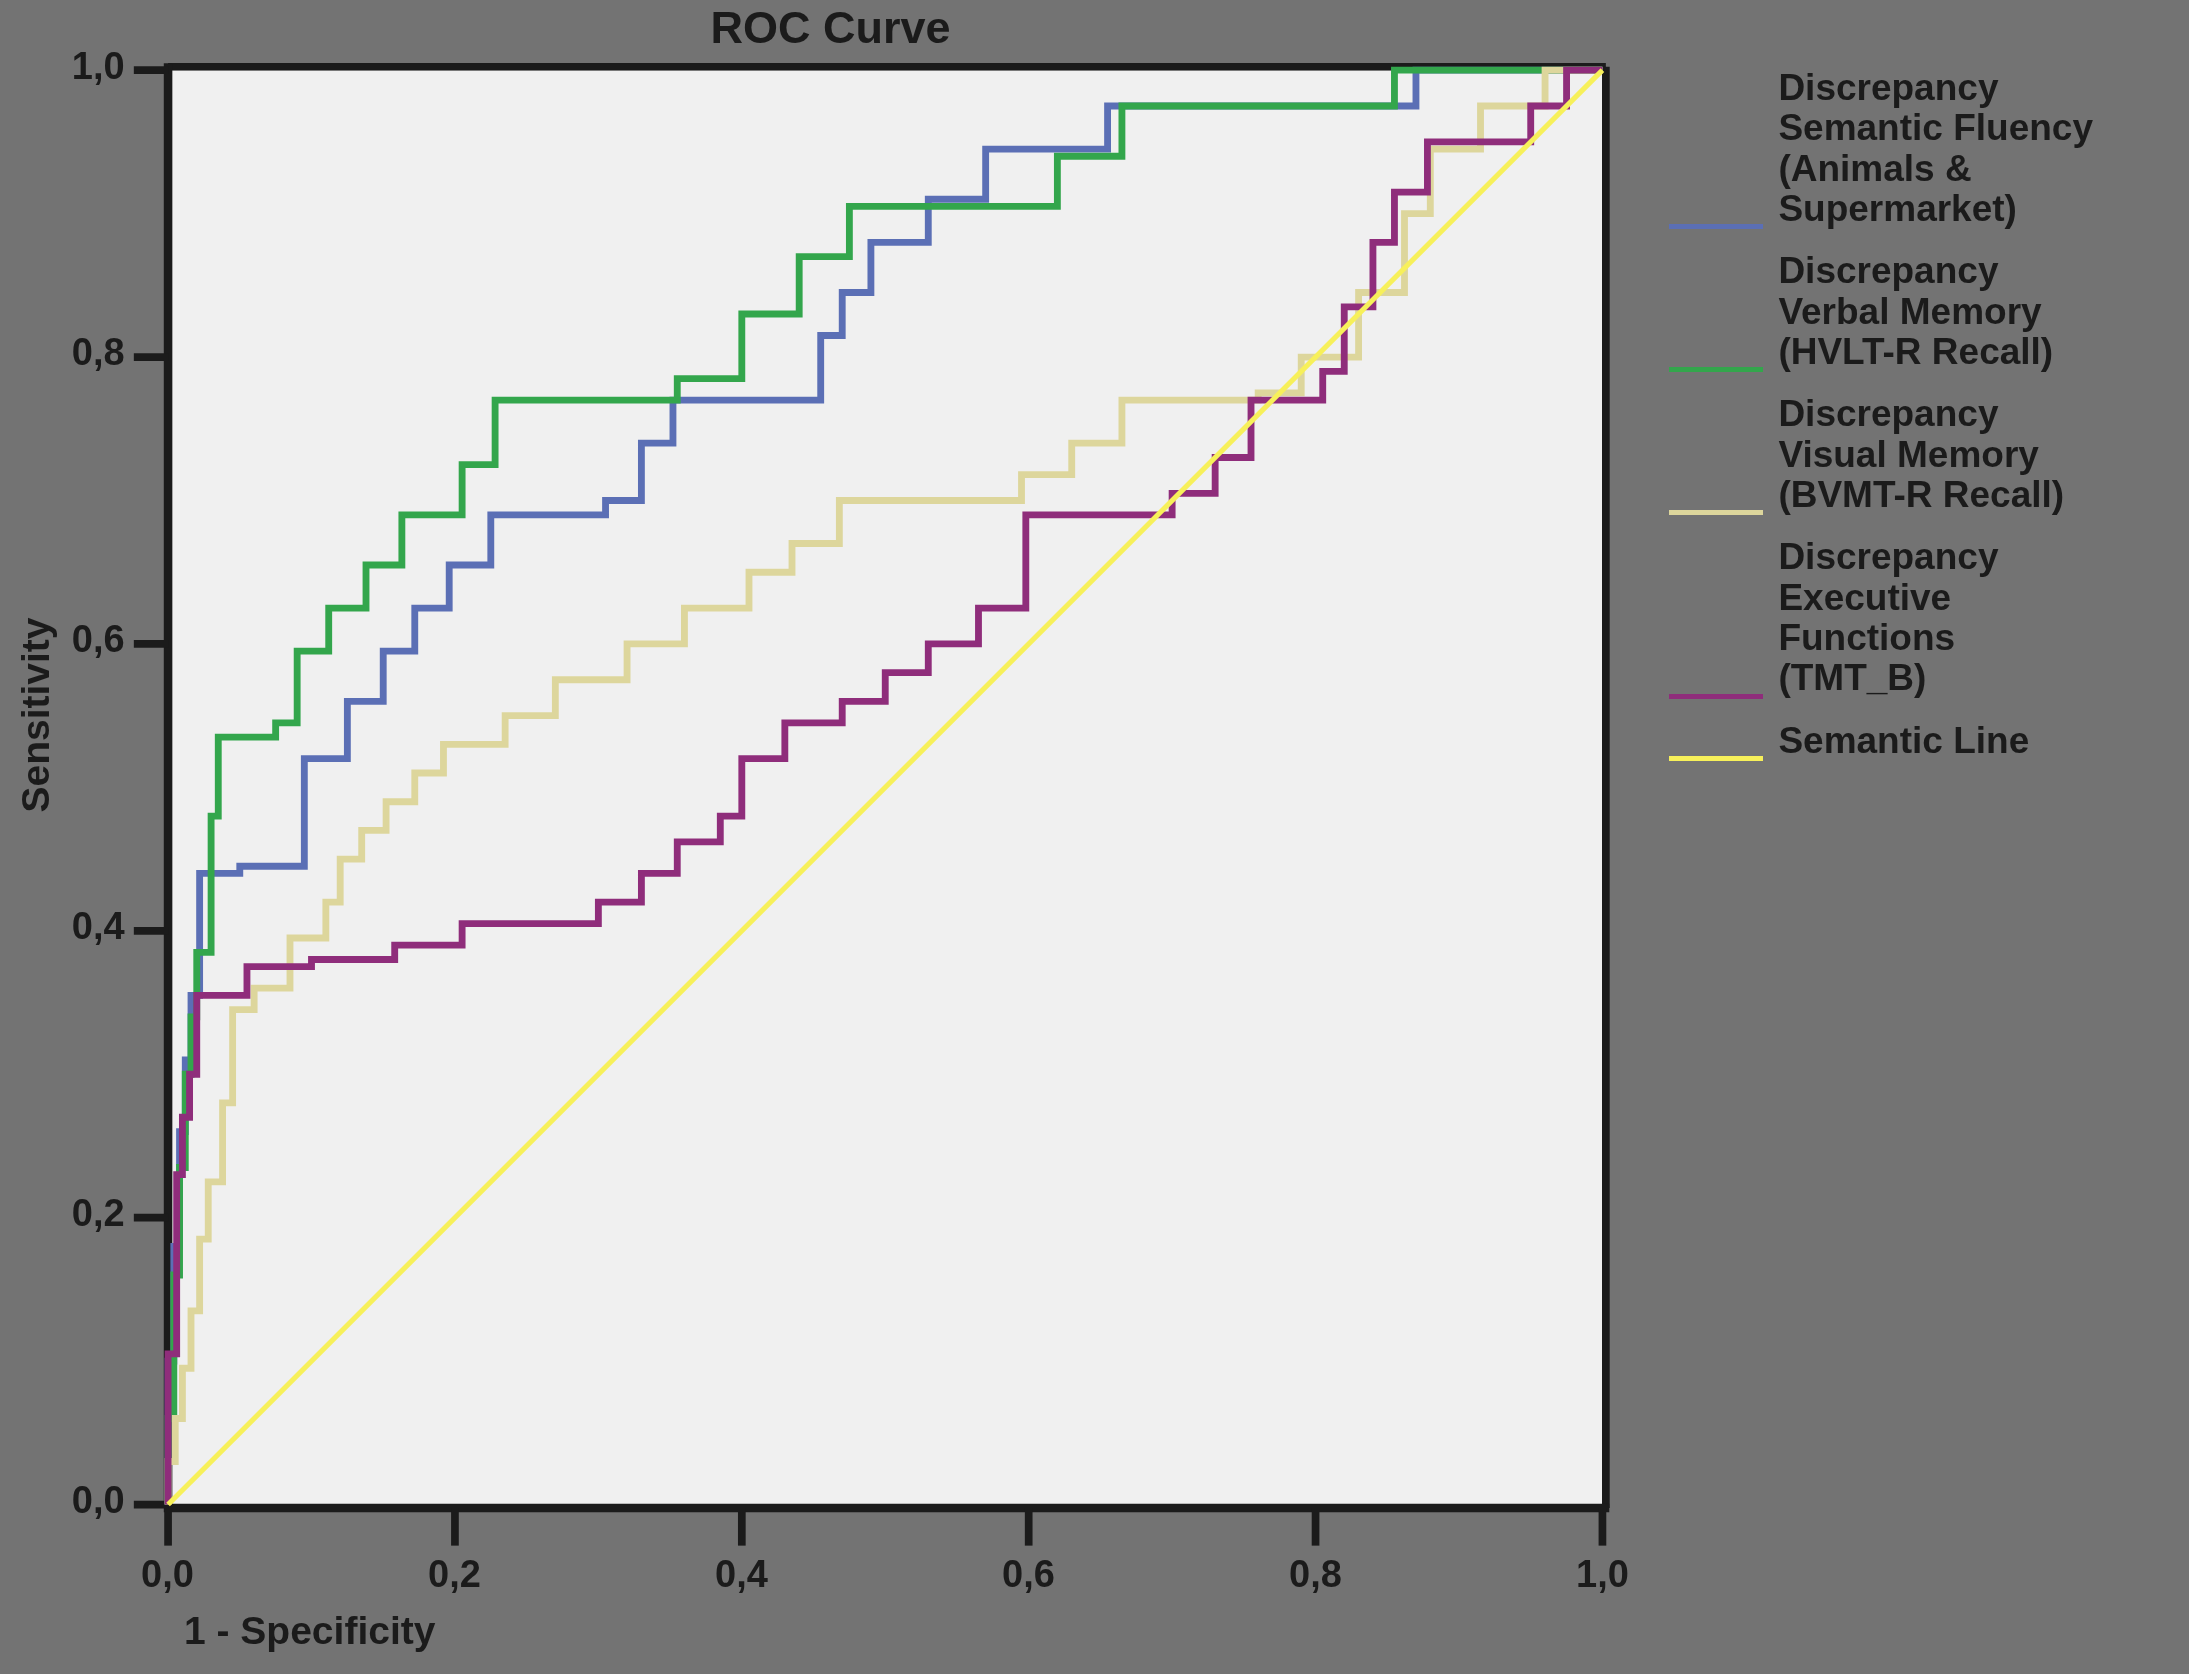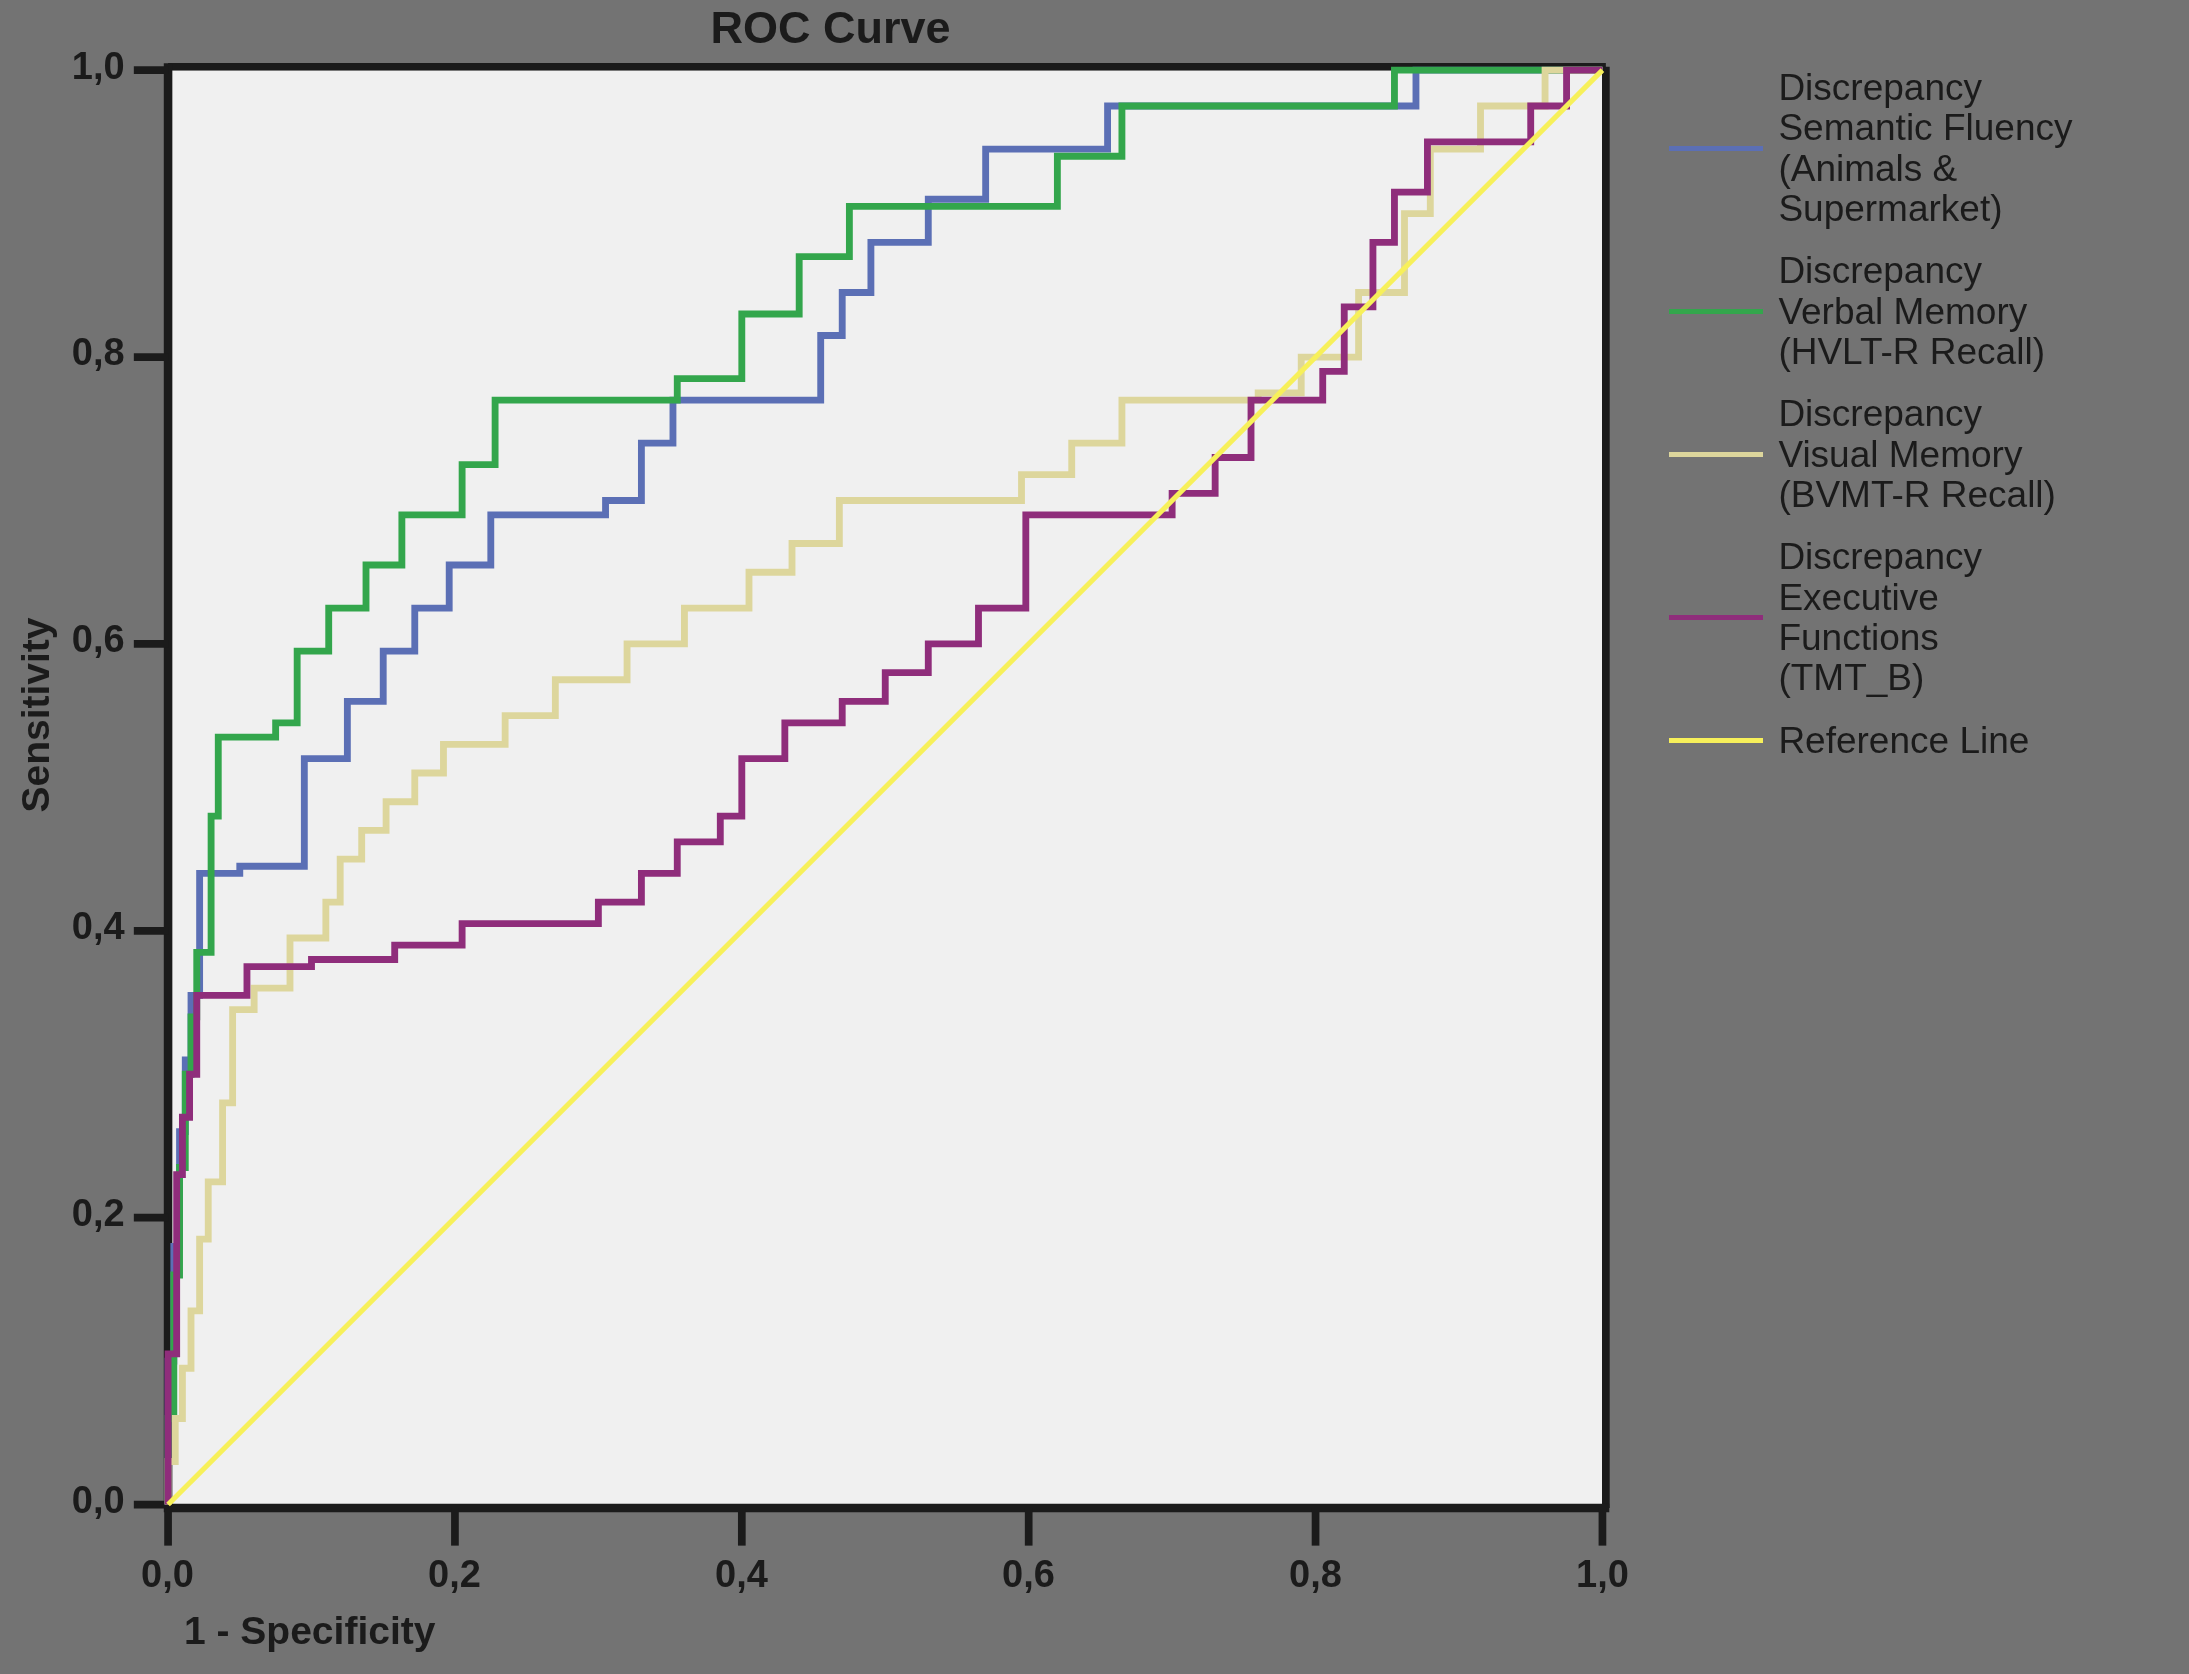--- a/index.html
+++ b/index.html
@@ -75,22 +75,23 @@
     color: #1b1b1b;
   }
   #legend {
     position: absolute;
     left: 1669px;
     top: 68px;
     width: 514px;
   }
   .legend-item {
     display: flex;
-    align-items: center;
+    align-items: flex-end;
     margin-bottom: 22px;
+    font-weight: bold;
   }
   .legend-swatch-box {
     width: 94px;
     min-width: 94px;
     height: 5.1px;
     margin-right: 15.4px;
   }
   .legend-swatch {
     display: block;
     width: 94px;
@@ -188,18 +189,18 @@
         </div>
         <div class="legend-label">Discrepancy
 Executive
 Functions
 (TMT_B)</div>
       </div>
       <div class="legend-item">
         <div class="legend-swatch-box">
           <span class="legend-swatch" style="background: rgb(247, 240, 90);"></span>
         </div>
-        <div class="legend-label">Reference Line</div>
+        <div class="legend-label">Semantic Line</div>
       </div>
     </div>
 
 </div>
 
 
 </body></html>

